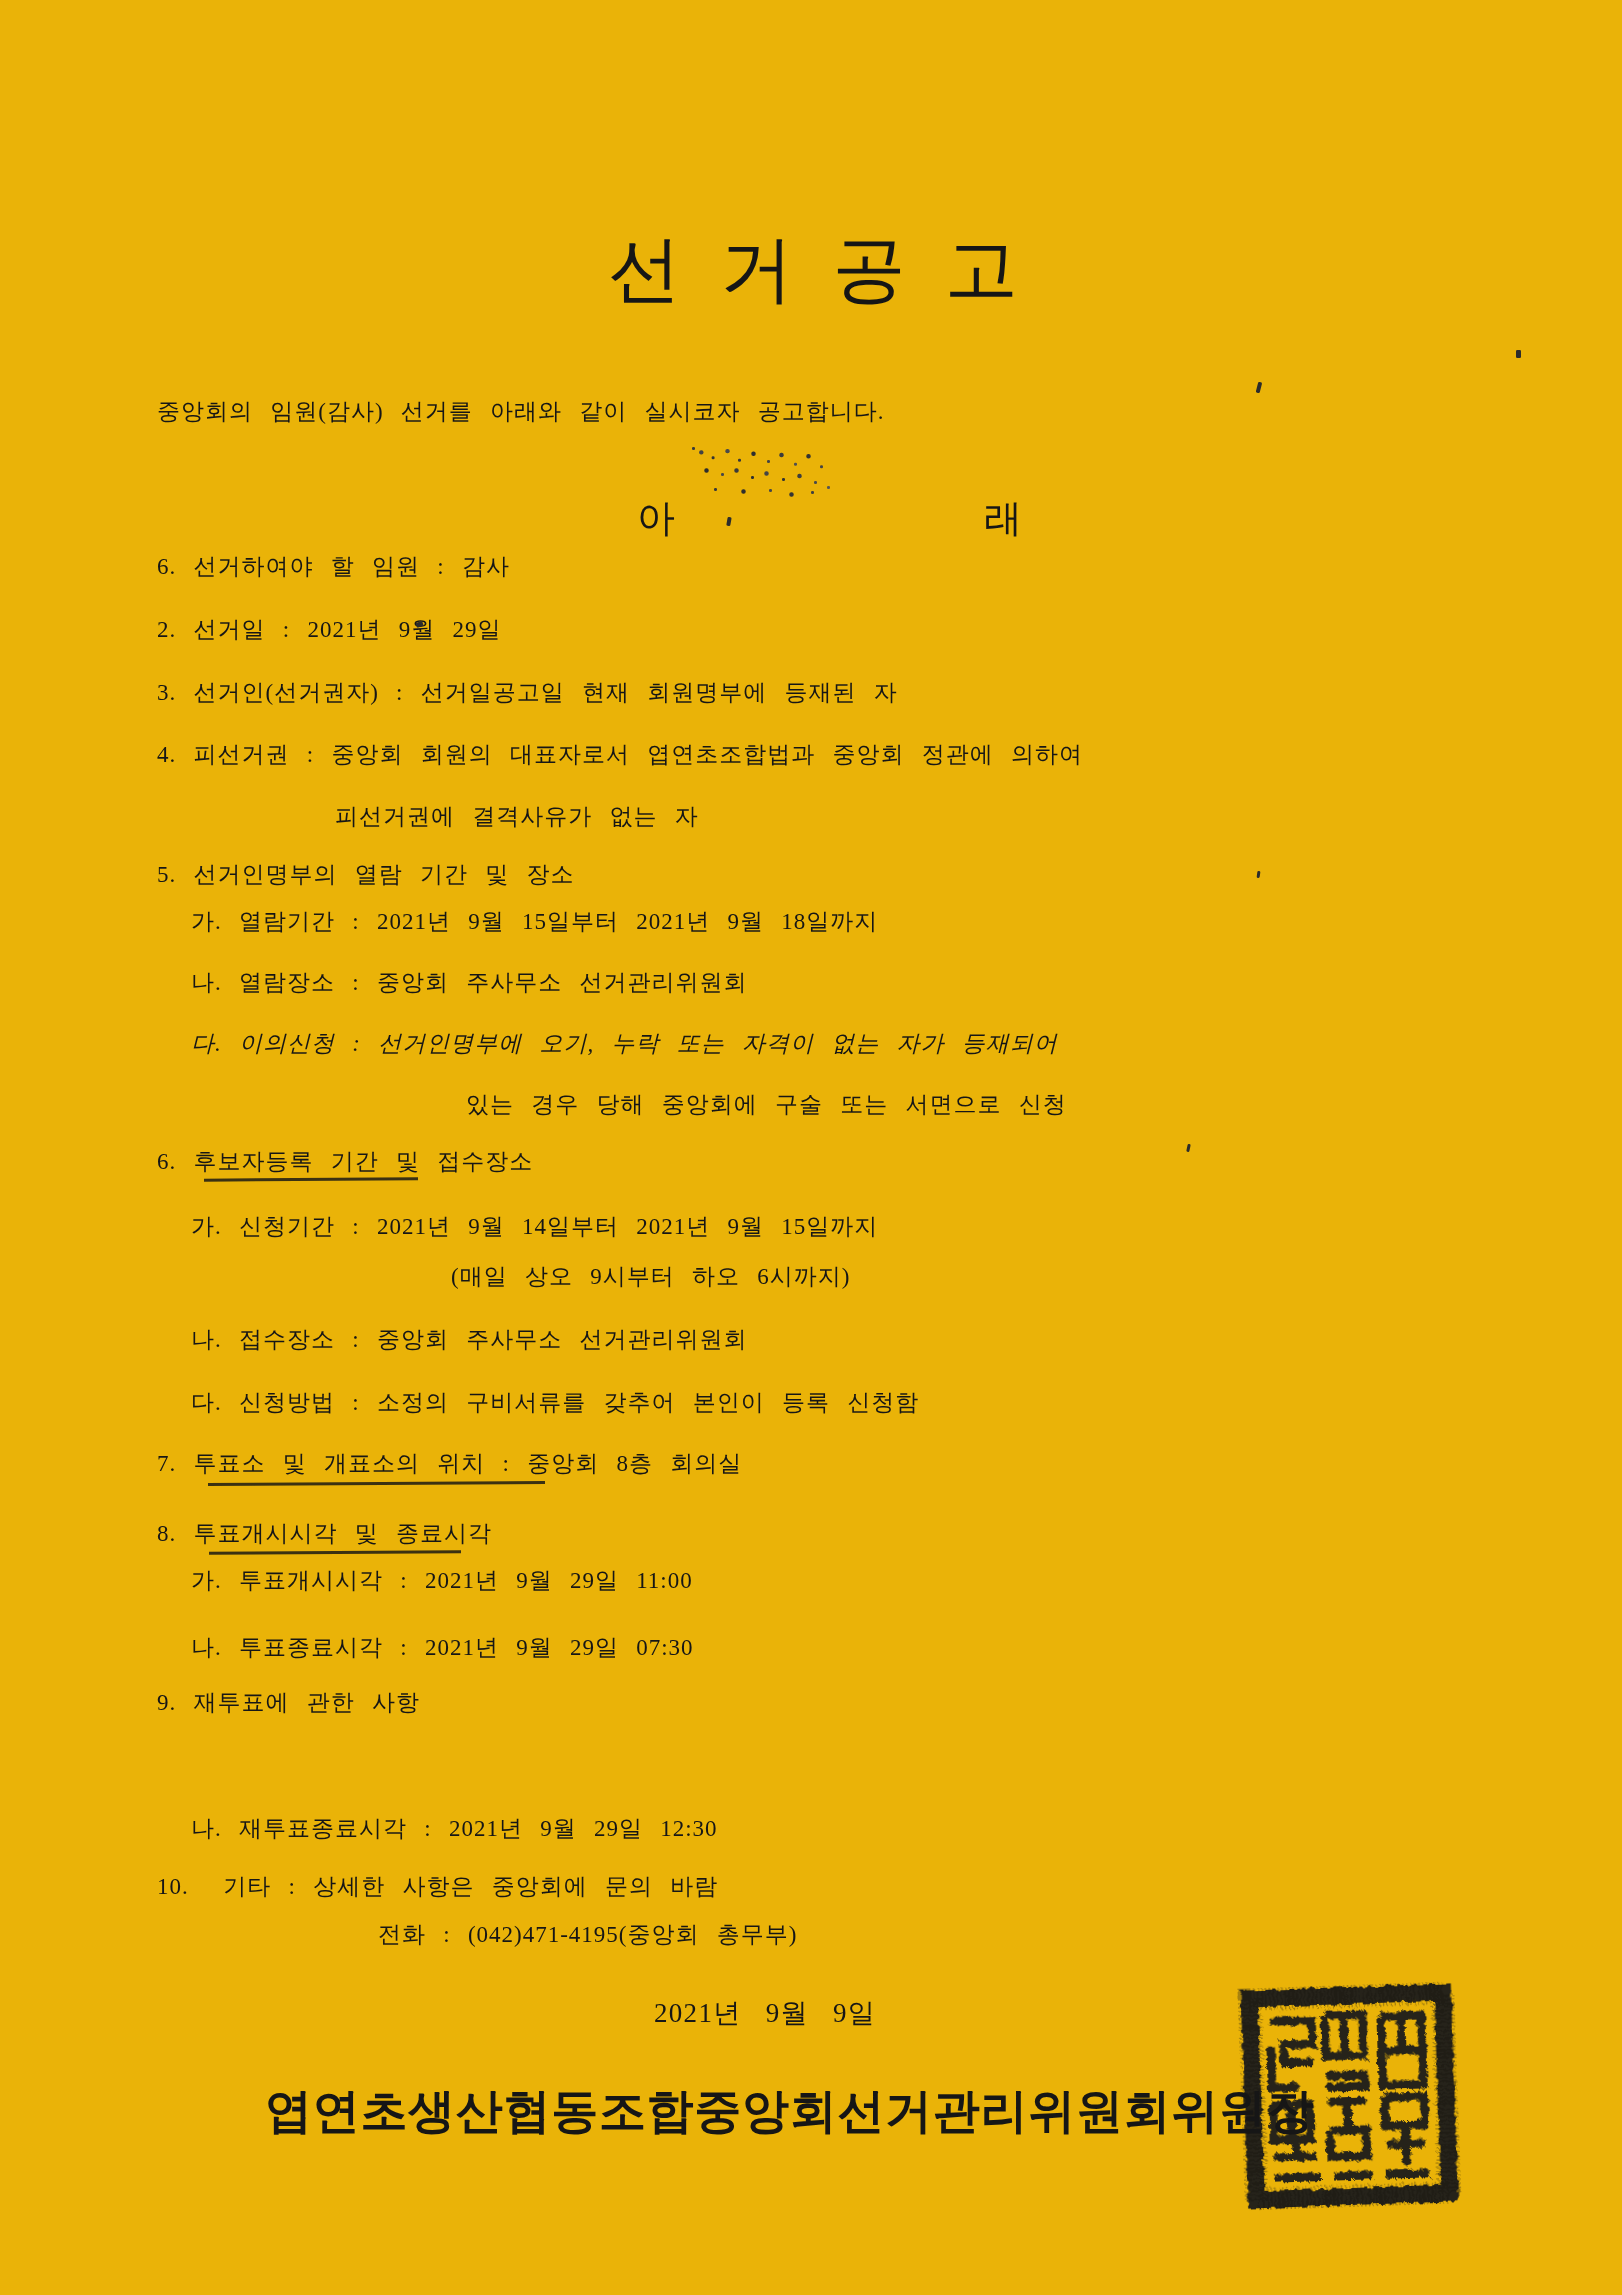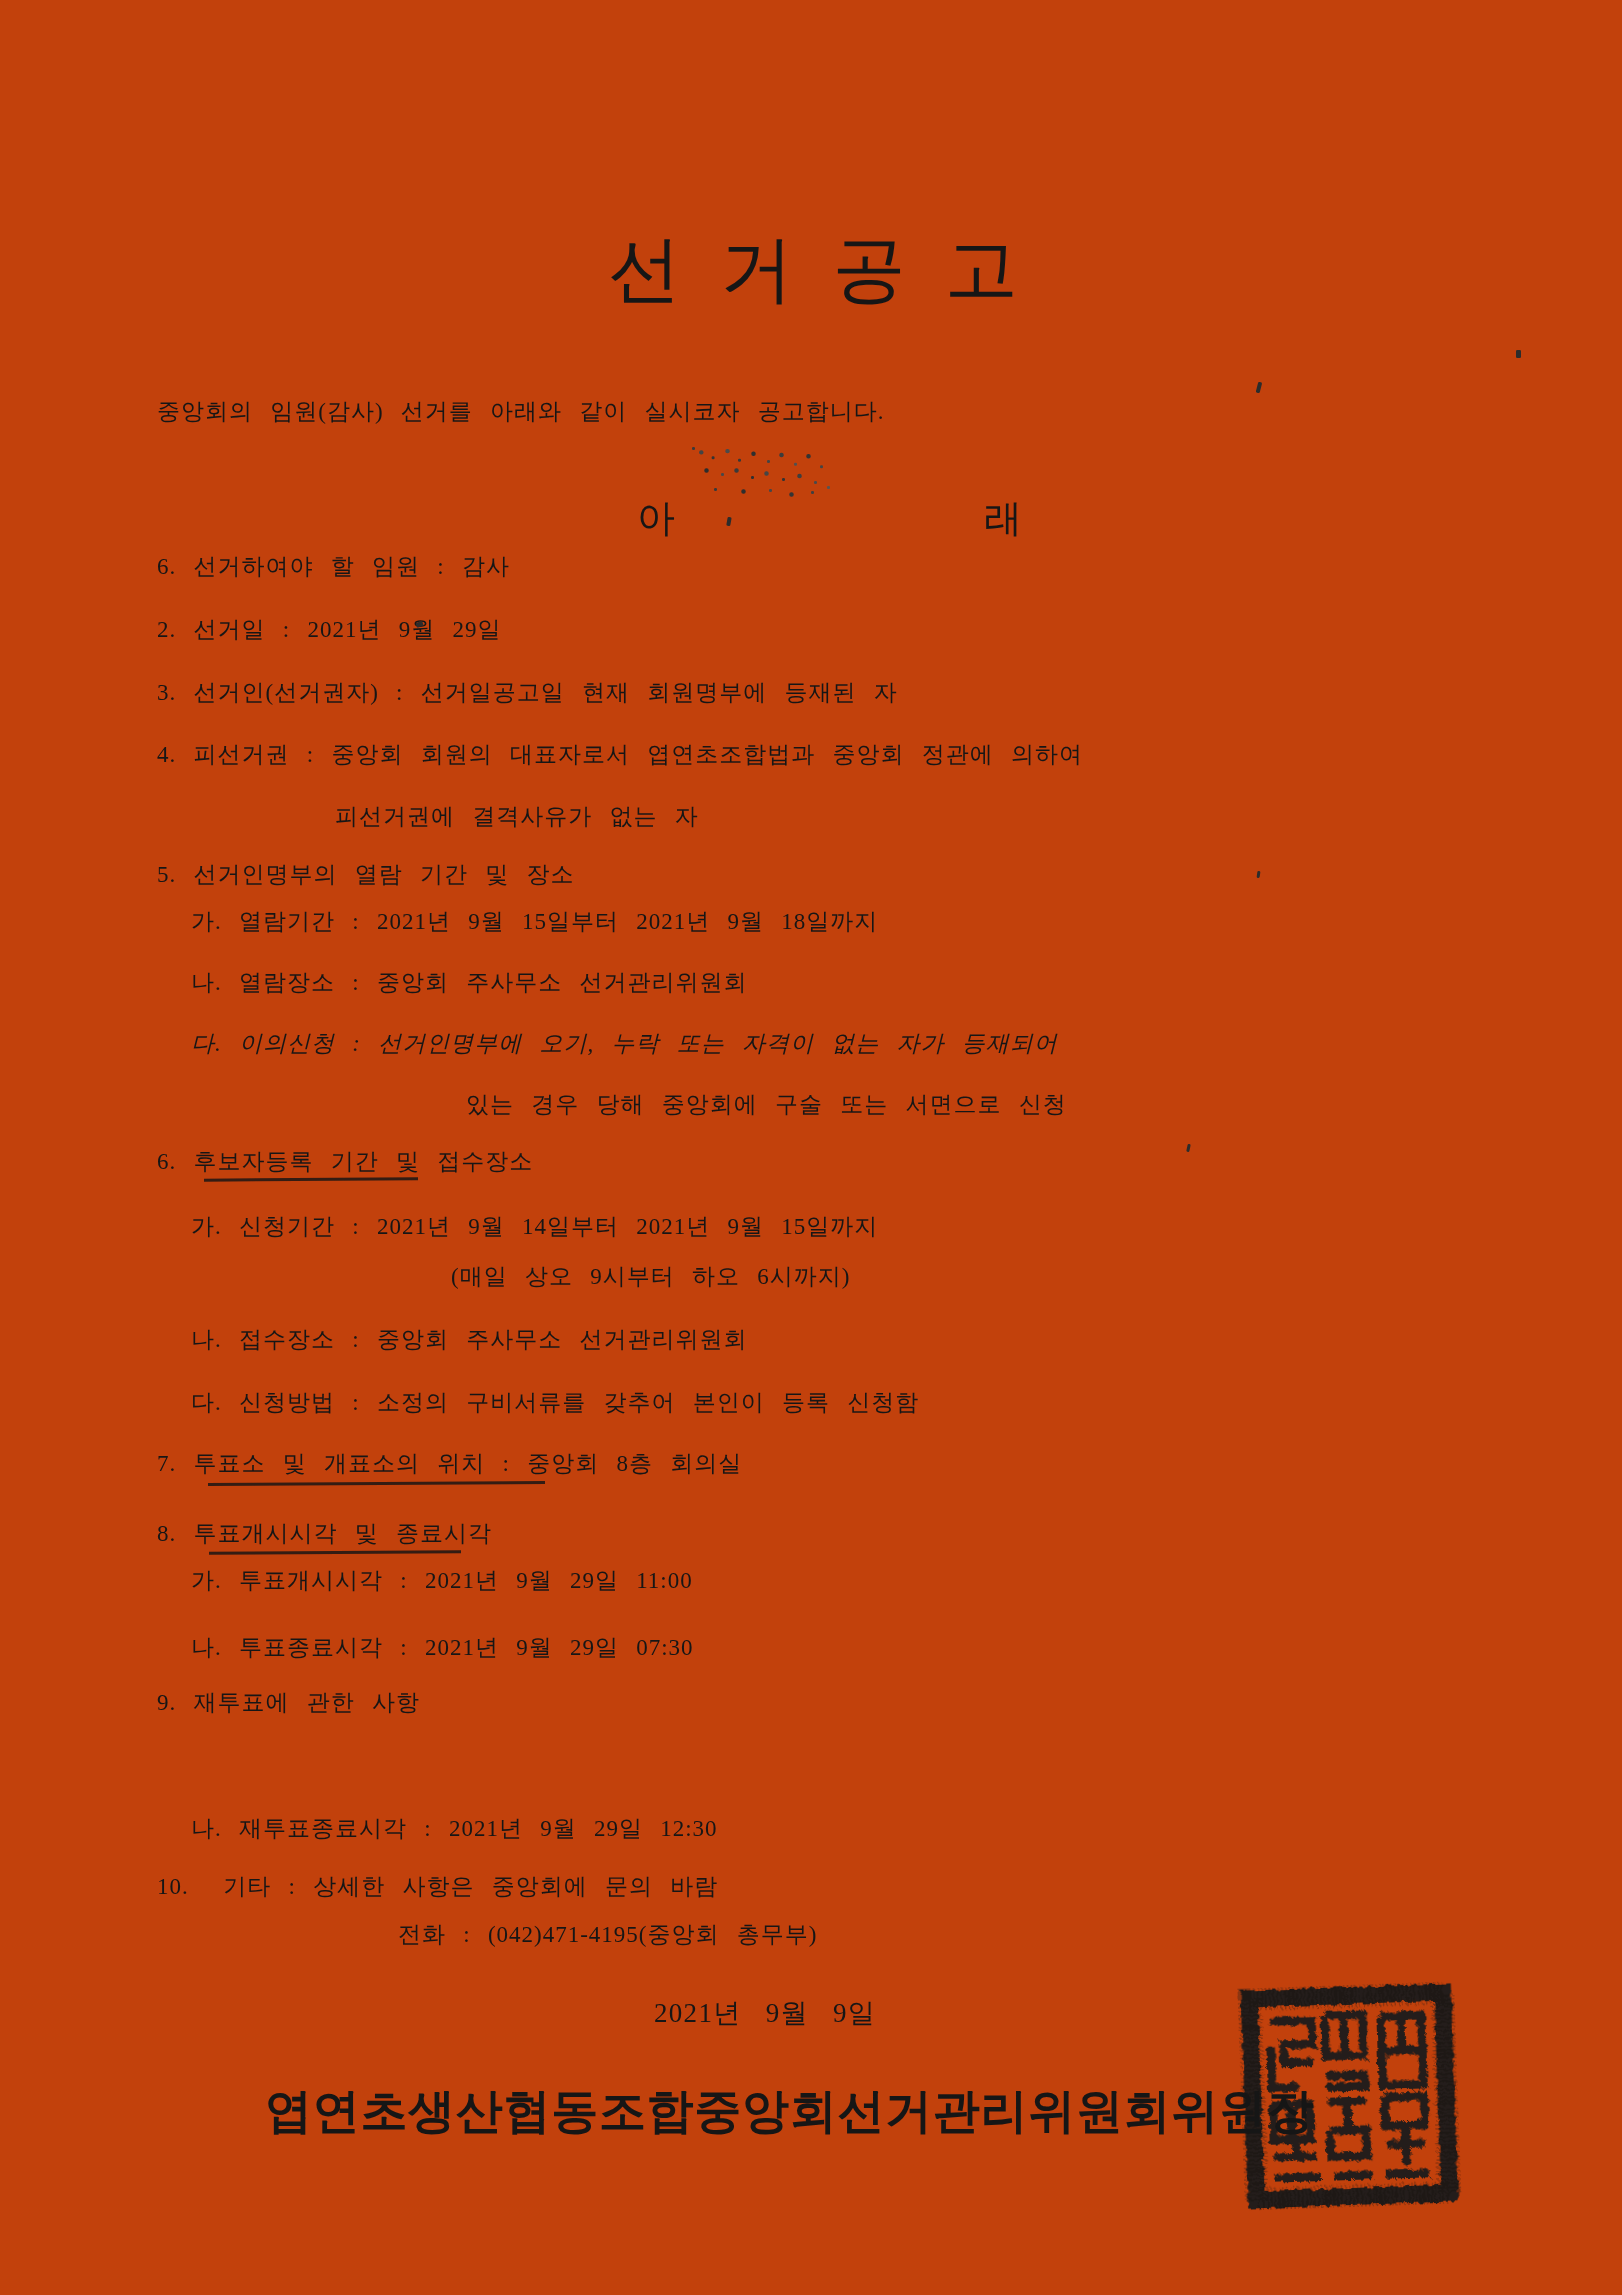--- a/index.html
+++ b/index.html
@@ -1,20 +1,20 @@
 <!DOCTYPE html>
 <html style="font-size:10.5px"><head>
 <meta charset="utf-8">
 <style>
   html, body { margin: 0; padding: 0; background: #e8e8e8; }
   .page {
     position: relative;
     width: 1623px;
     height: 2295px;
-    background: #c2410c;
+    background: #eab308;
     overflow: hidden;
     font-family: "Liberation Serif", "DejaVu Serif", serif;
     color: #161616;
   }
   .title-line {
     position: absolute;
     top: 221px; left: 0; right: 0;
     text-align: center;
     text-indent: 13px;
     font-size: 73px;
@@ -49,21 +49,21 @@
   .r13 { top: 1327px; left: 191px; }
   .r14 { top: 1390px; left: 191px; }
   .r15 { top: 1451px; left: 157px; }
   .r16 { top: 1521px; left: 157px; }
   .r17 { top: 1568px; left: 191px; }
   .r18 { top: 1635px; left: 191px; }
   .r19 { top: 1690px; left: 157px; }
   .r20 { top: 1756px; left: 191px; }
   .r21 { top: 1816px; left: 191px; }
   .r22 { top: 1874px; left: 157px; }
-  .r23 { top: 1922px; left: 378px; margin-left: 20px; }
+  .r23 { top: 1922px; left: 378px; }
   .date-line {
     position: absolute;
     top: 1995px; left: 654px;
     font-size: 27px;
     white-space: pre;
     letter-spacing: 1.3px;
   }
   .issuer-line {
     position: absolute;
     top: 2080px; left: 265px;

